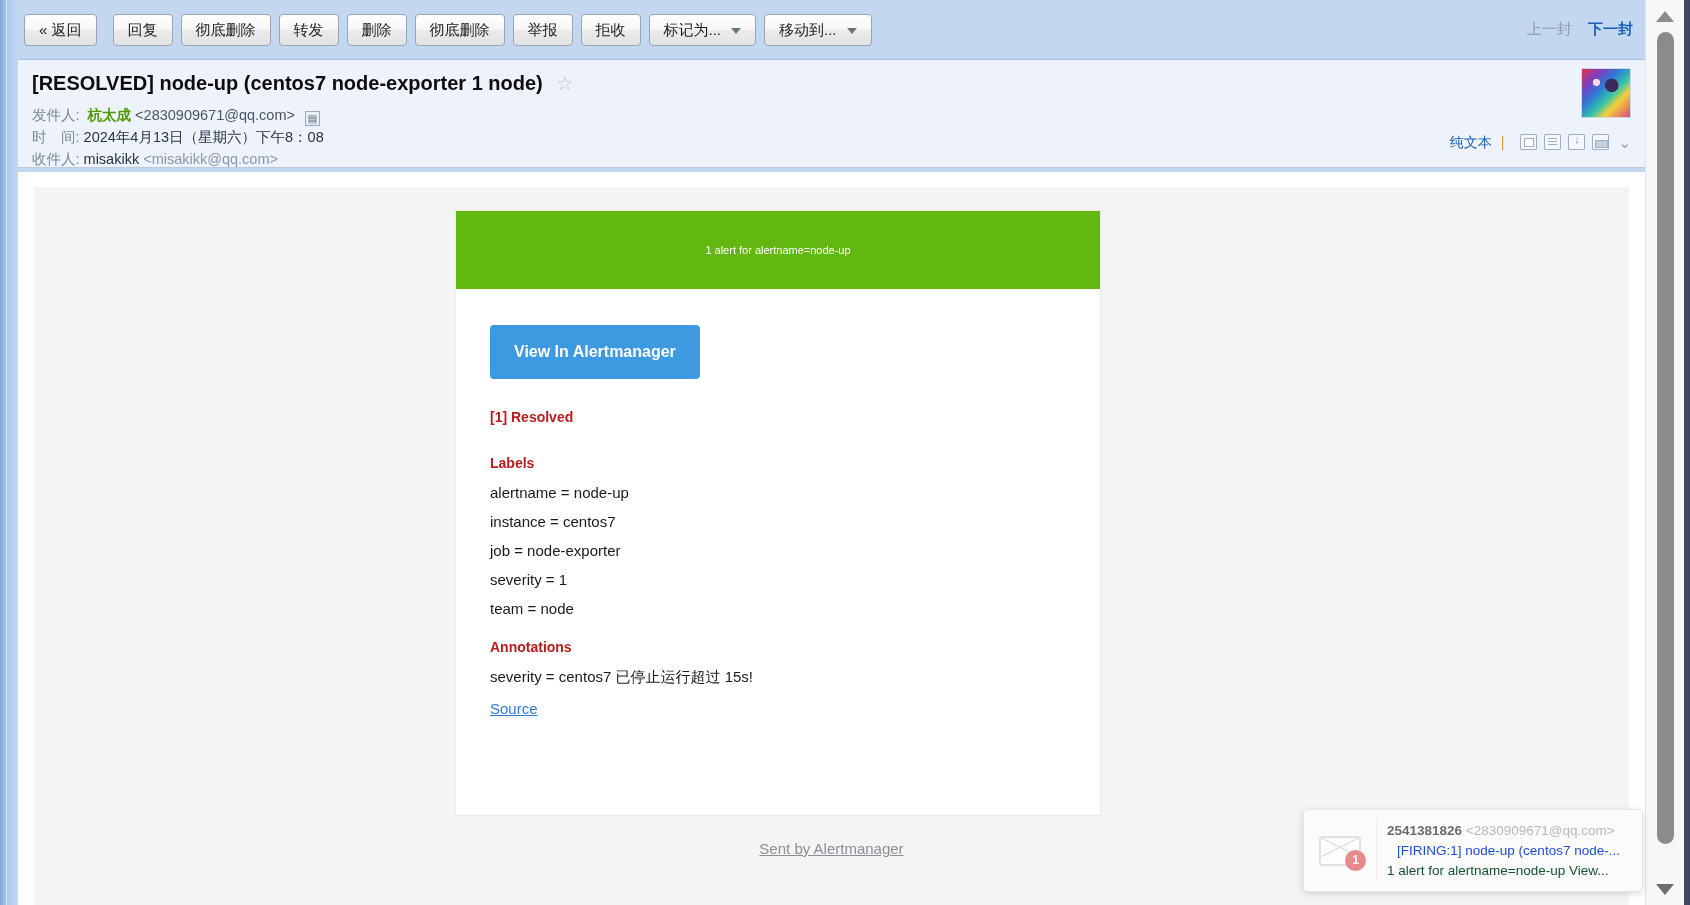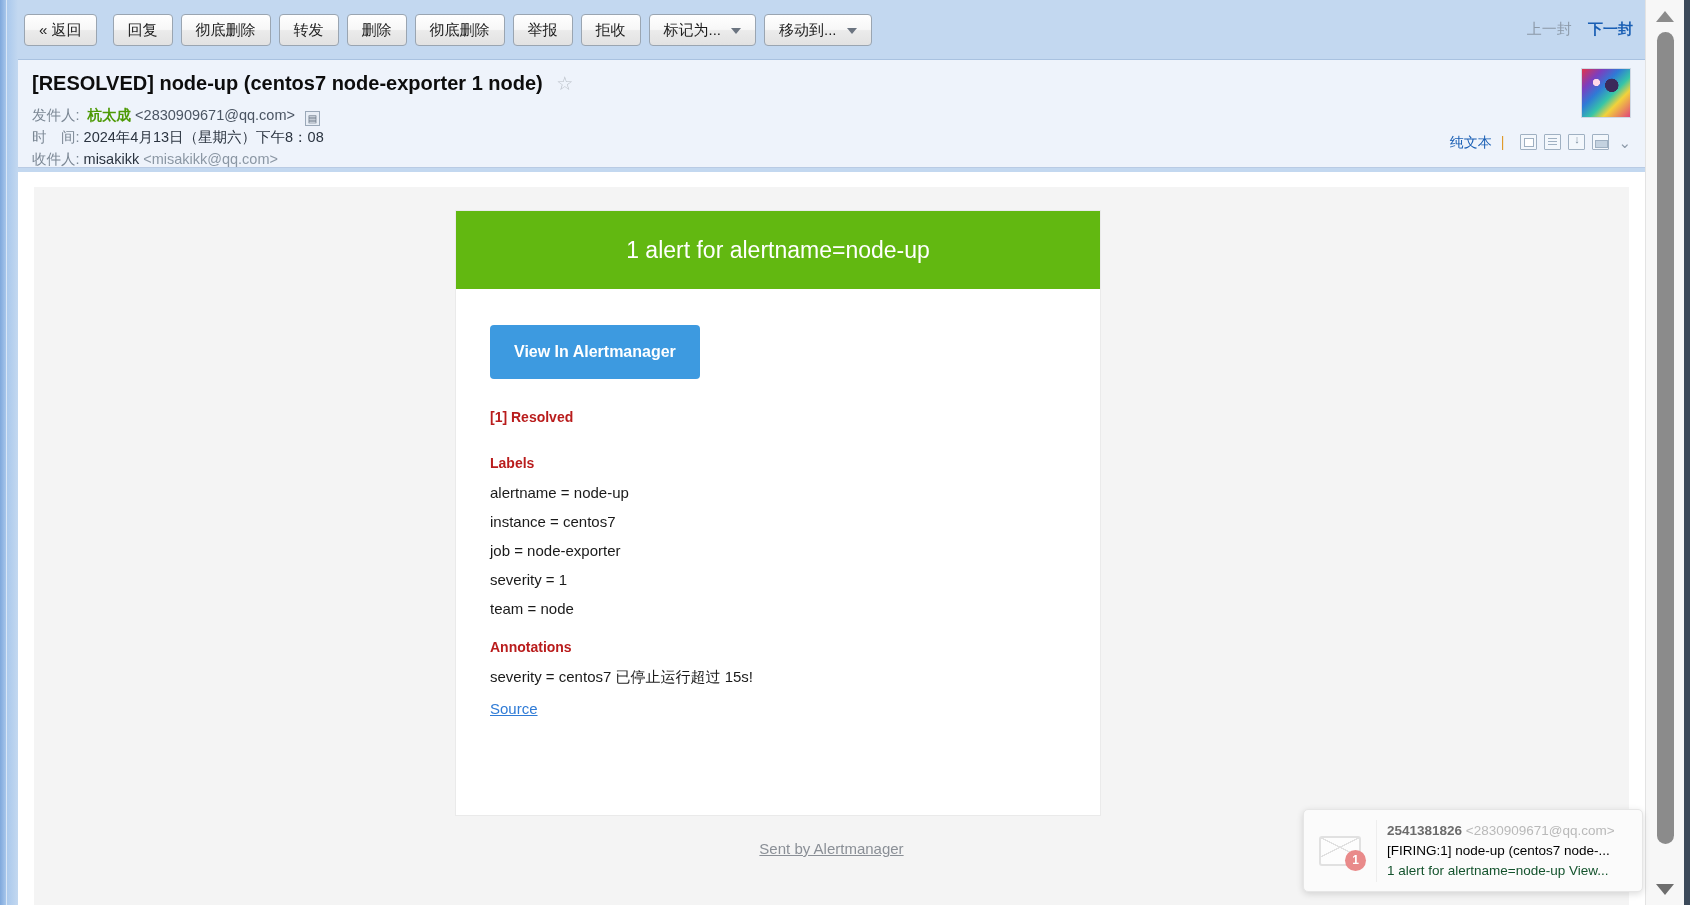--- a/index.html
+++ b/index.html
@@ -137,21 +137,21 @@
     background: #f4f4f4;
   }
   .mail-card {
     position: absolute; left: 421px; top: 23px; width: 646px; height: 606px;
     background: #ffffff;
     border: 1px solid #eaeaea;
   }
   .alert-banner {
     height: 78px; width: 100%;
     display: flex; align-items: center; justify-content: center;
-    color: #ffffff; font-size: 23px;
+    color: #ffffff; font-size: 11px;
   }
   .card-body { padding: 36px 34px 0 34px; }
   .view-btn {
     display: inline-block;
     background: #3d9ae0;
     color: #ffffff;
     font-size: 16px; font-weight: bold;
     padding: 18px 24px;
     border-radius: 4px;
     cursor: pointer;
@@ -230,21 +230,21 @@
   }
   .toast-text {
     flex: 1; padding: 0 12px 0 10px;
     border-left: 1px solid #eee; height: 62px;
     display: flex; flex-direction: column; justify-content: center;
     overflow: hidden;
   }
   .toast-line { font-size: 13.5px; white-space: nowrap; line-height: 20px; overflow: hidden; }
   .toast-line.l1 .who { color: #6b6b6b; font-weight: bold; }
   .toast-line.l1 .mail { color: #b9b9b9; }
-  .toast-line.l2 { color: #000000; }
+  .toast-line.l2 { color: #1d4ed8; text-align: center; }
   .toast-line.l3 { color: #14532d; }
 </style>
 </head>
 <body>
 
 <div id="app">
 
   <div class="left-edge"></div>
 
   <div id="toolbar">

